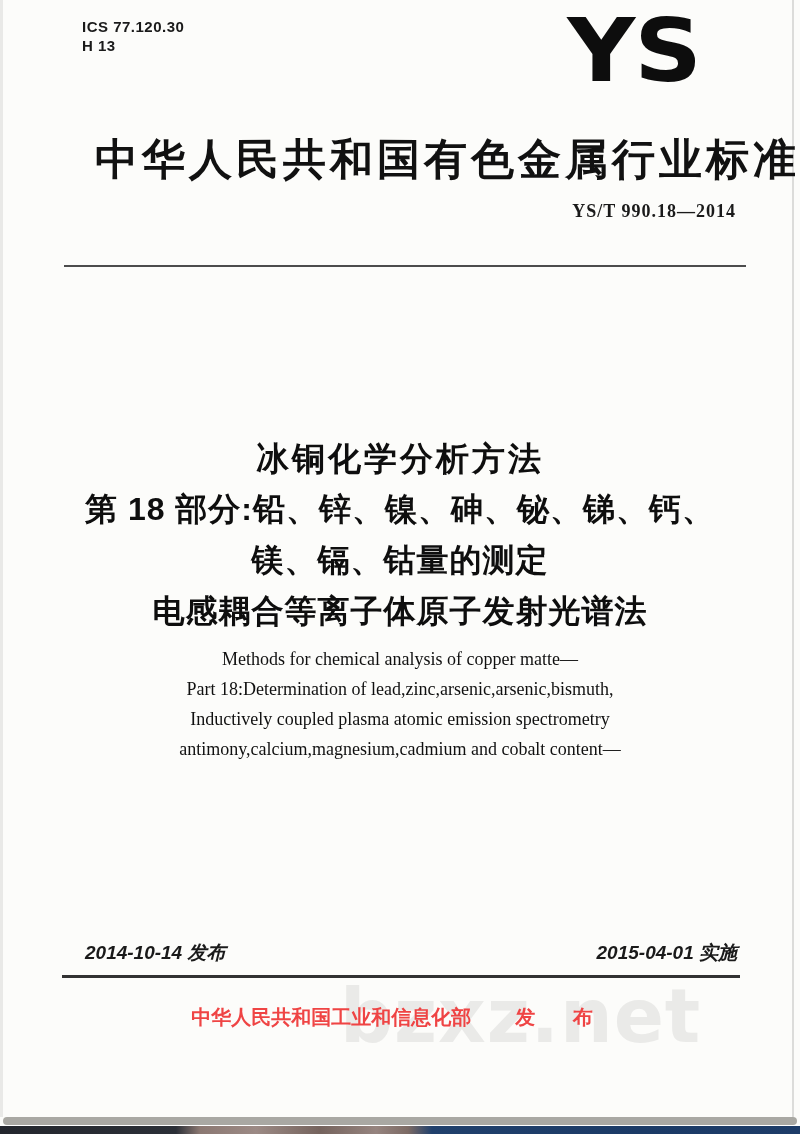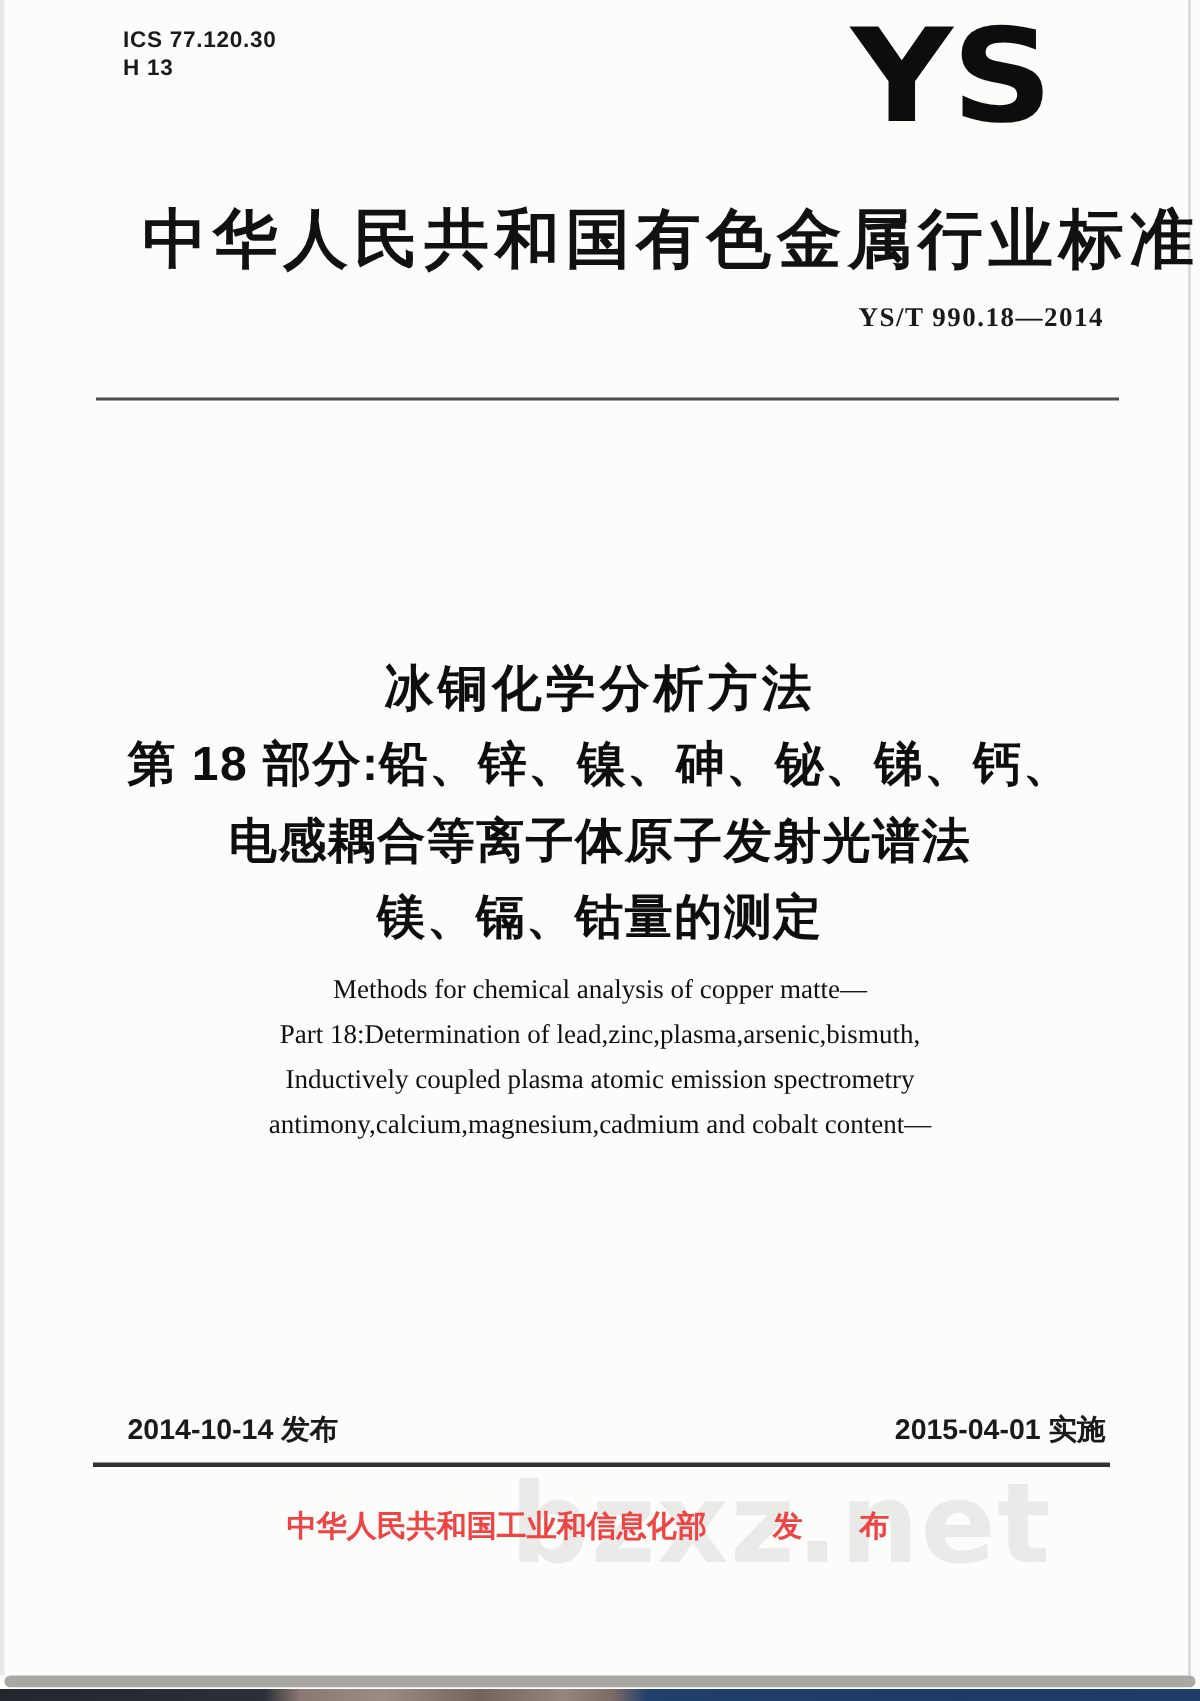--- a/index.html
+++ b/index.html
@@ -37,21 +37,21 @@
   .title-line.first{font-size:33px;letter-spacing:3px;}
 
   .en-title{
     position:absolute;top:644px;left:0;width:100%;text-align:center;
     font-family:"Liberation Serif",serif;font-weight:400;font-size:18px;line-height:30px;color:#101010;
   }
 
   .dates-row{
     position:absolute;top:940px;left:85px;right:63px;
     display:flex;justify-content:space-between;
-    font-size:19px;font-weight:700;white-space:nowrap;
+    font-size:19px;font-weight:700;white-space:nowrap;font-style:italic;
   }
   .rule-bottom{position:absolute;top:975px;left:62px;width:678px;height:3px;background:#323232;}
 
   .watermark{
     position:absolute;left:340px;top:976px;z-index:1;
     font-family:"DejaVu Sans",sans-serif;font-weight:700;
     font-size:74px;line-height:80px;letter-spacing:1px;color:#eaeae8;
     user-select:none;
   }
   .publisher-row{
@@ -91,27 +91,27 @@
 
   <h1 class="std-name">中华人民共和国有色金属行业标准</h1>
 
   <div class="std-number">YS/T 990.18—2014</div>
 
   <div class="rule-top"></div>
 
   <div class="title-block">
     <div class="title-line first">冰铜化学分析方法</div>
     <div class="title-line">第 18 部分:铅、锌、镍、砷、铋、锑、钙、</div>
+    <div class="title-line">镁、镉、钴量的测定</div>
     <div class="title-line">电感耦合等离子体原子发射光谱法</div>
-    <div class="title-line">镁、镉、钴量的测定</div>
   </div>
 
   <div class="en-title">
     <div>Methods for chemical analysis of copper matte—</div>
-    <div>Part 18:Determination of lead,zinc,plasma,arsenic,bismuth,</div>
+    <div>Part 18:Determination of lead,zinc,arsenic,arsenic,bismuth,</div>
     <div>Inductively coupled plasma atomic emission spectrometry</div>
     <div>antimony,calcium,magnesium,cadmium and cobalt content—</div>
   </div>
 
   <div class="dates-row">
     <span>2014-10-14 发布</span>
     <span>2015-04-01 实施</span>
   </div>
 
   <div class="rule-bottom"></div>

